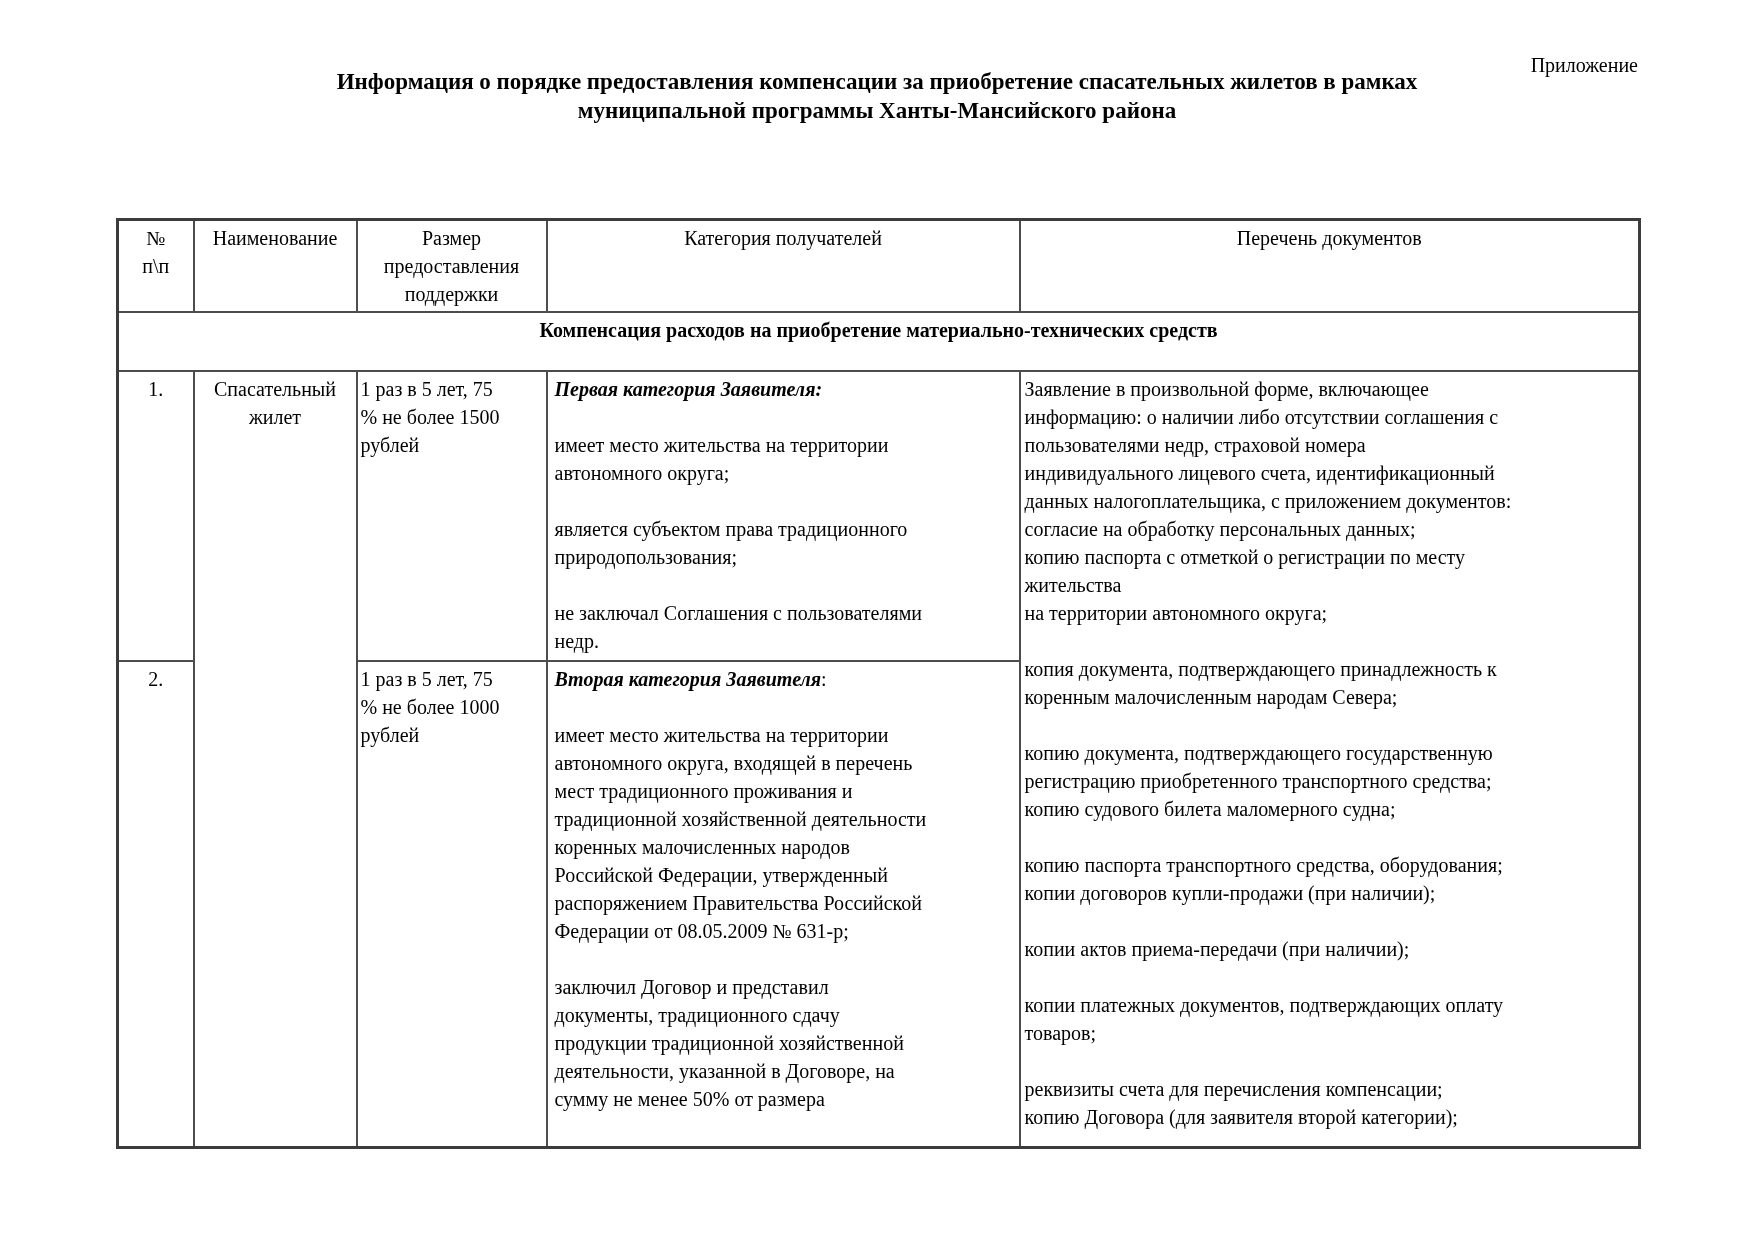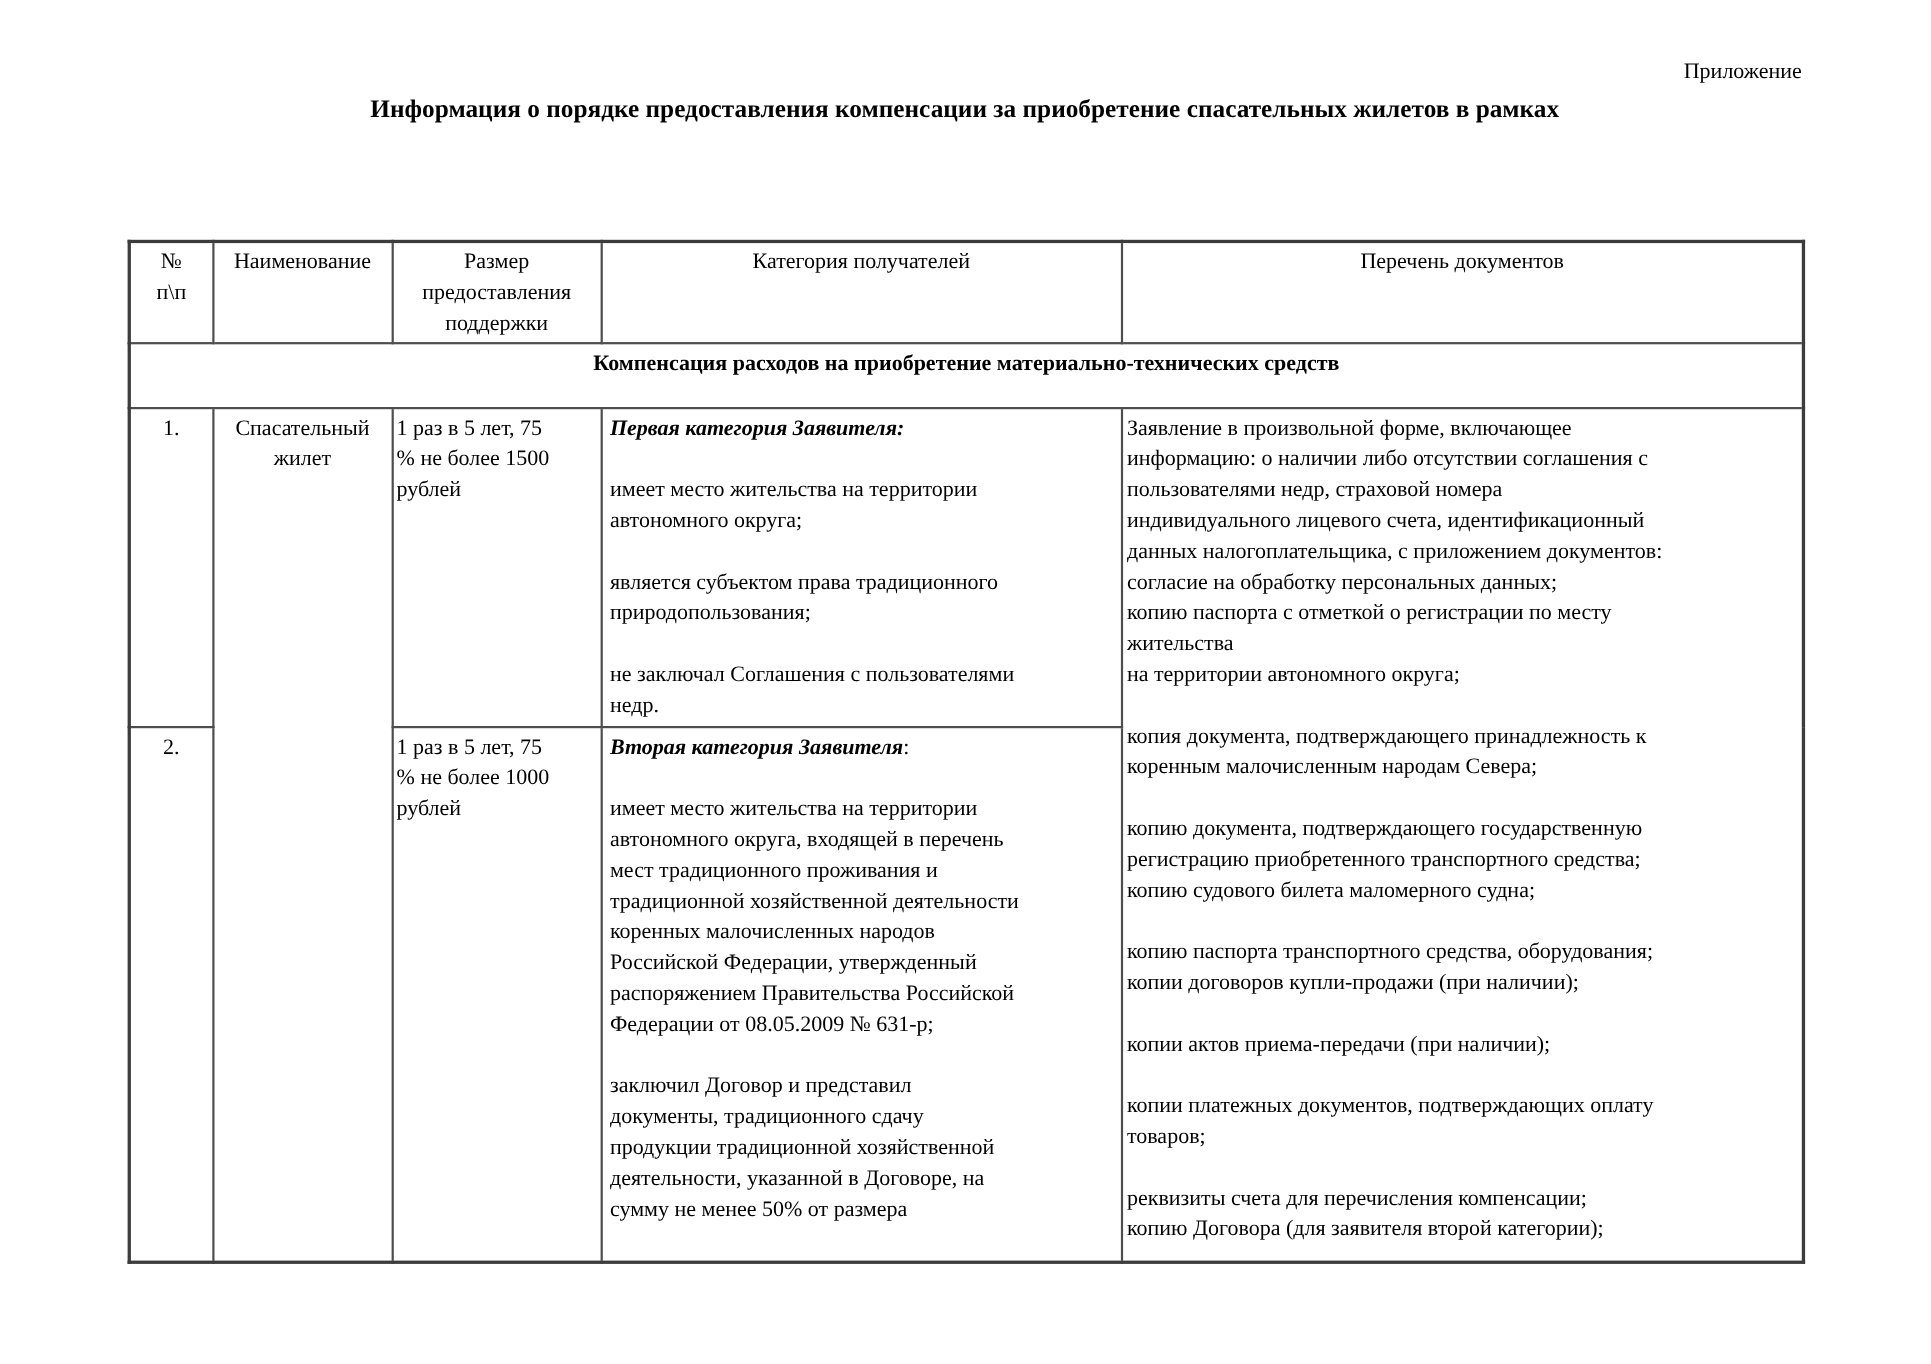--- a/index.html
+++ b/index.html
@@ -8,21 +8,21 @@
     width:1755px; height:1240px;
     position:relative;
     font-family:"Liberation Serif", "DejaVu Serif", serif;
     color:#000;
   }
   .annex {
     position:absolute; top:52px; right:117px;
     font-size:20px; line-height:26px;
   }
   .doc-title {
-    position:absolute; top:84px; left:116px; width:1522px;
+    position:absolute; top:67px; left:116px; width:1522px;
     text-align:center; font-weight:bold;
     font-size:23px; line-height:29px;
   }
   table.doc-table {
     position:absolute; left:116px; top:218px; width:1522px;
     border-collapse:collapse; table-layout:fixed;
     font-size:20px; line-height:28px;
     border:3px solid #3c3c3c;
   }
   .doc-table th, .doc-table td {
@@ -48,20 +48,21 @@
 </style>
 </head>
 <body>
 
 <div>
 
   <div class="annex">Приложение</div>
 
   <div class="doc-title">
     <div>Информация о порядке предоставления компенсации за приобретение спасательных жилетов в рамках</div>
+    <div>муниципальной программы Ханты-Мансийского района</div>
   </div>
 
   <table class="doc-table">
     <colgroup>
       <col style="width:76px">
       <col style="width:163px">
       <col style="width:190px">
       <col style="width:473px">
       <col style="width:620px">
     </colgroup>

